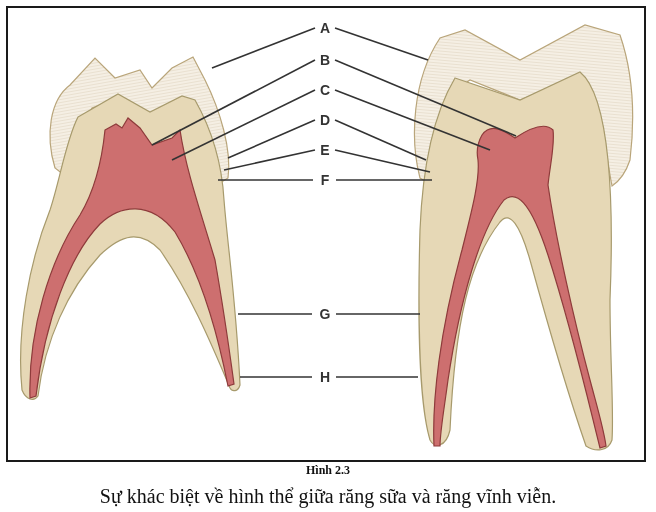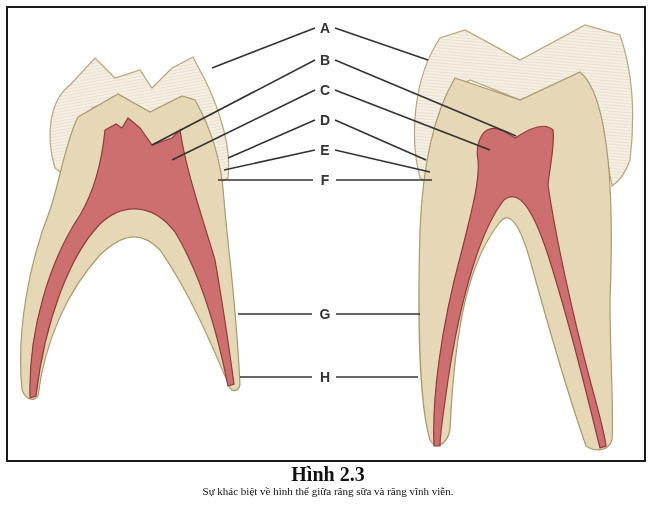--- a/index.html
+++ b/index.html
@@ -1,20 +1,20 @@
 <!DOCTYPE html>
 <html><head>
   <meta charset="utf-8">
   <style>
     html, body { margin: 0; padding: 0; background: #ffffff; }
     body { width: 656px; height: 512px; position: relative; overflow: hidden; font-family: "Liberation Serif", serif; }
     .frame { position: absolute; left: 6px; top: 6px; width: 636px; height: 452px; border: 2px solid #1a1a1a; background: #fff; box-sizing: content-box; }
     svg.diagram { position: absolute; left: 0; top: 0; width: 656px; height: 512px; }
-    .caption-title { position: absolute; left: 0; width: 656px; top: 463px; text-align: center; font-weight: bold; font-size: 20px; color: #111; }
-    .caption-text { position: absolute; left: 0; width: 656px; top: 485px; text-align: center; font-size: 11px; color: #111; }
+    .caption-title { position: absolute; left: 0; width: 656px; top: 463px; text-align: center; font-weight: bold; font-size: 12px; color: #111; }
+    .caption-text { position: absolute; left: 0; width: 656px; top: 485px; text-align: center; font-size: 20px; color: #111; }
     .lbl { font-family: "Liberation Sans", sans-serif; font-weight: bold; font-size: 14px; fill: #333; }
   </style>
 </head>
 <body>
 
 <div class="frame"></div>
 
 <svg class="diagram" viewBox="0 0 656 512" xmlns="http://www.w3.org/2000/svg">
   <defs>
     <pattern id="enamelStripes" width="3" height="3" patternUnits="userSpaceOnUse" patternTransform="rotate(80)">

